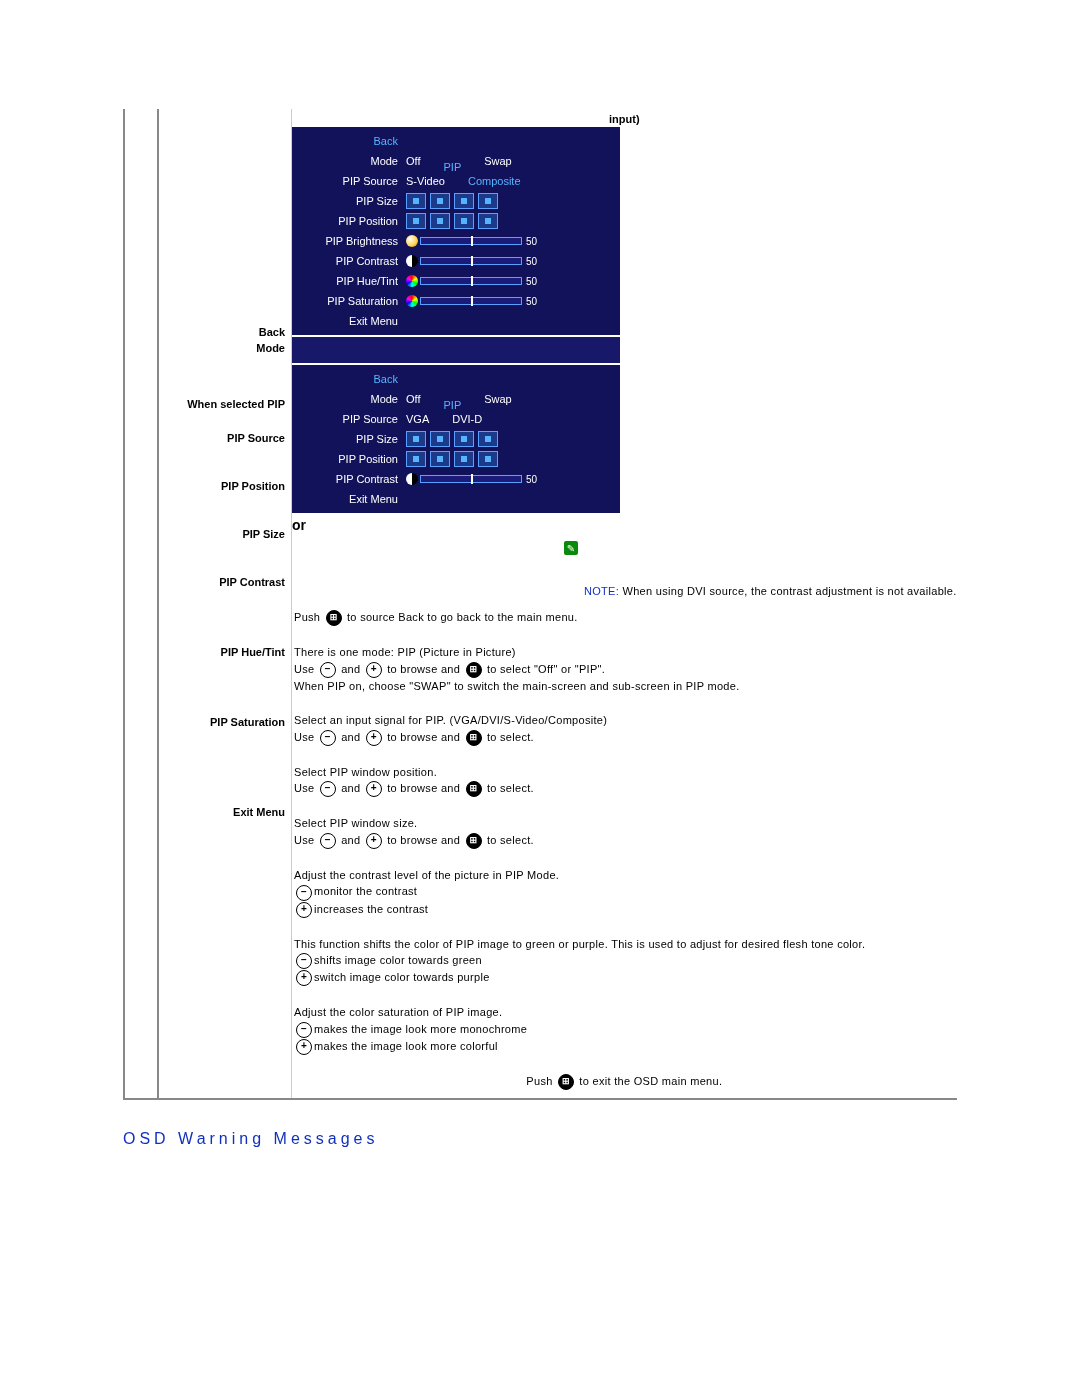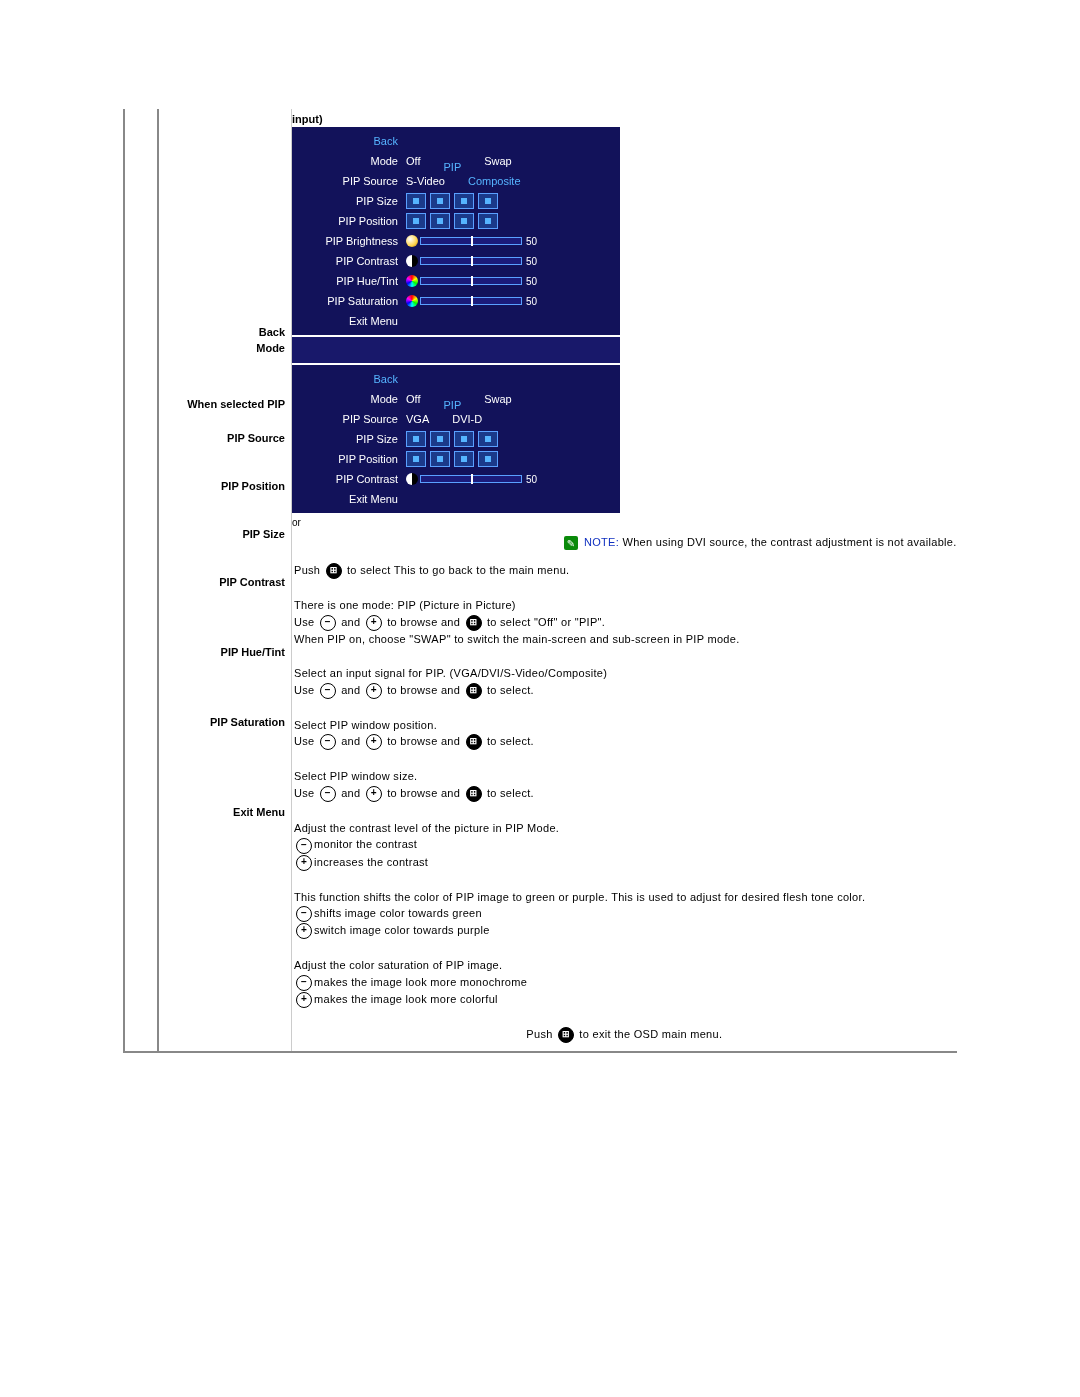--- a/index.html
+++ b/index.html
@@ -42,20 +42,21 @@
   }
   td.col-content {
     padding: 0 0 0 0;
     font-size: 11px;
     color: #000;
   }
   .input-label {
     font-weight: bold;
     font-size: 11px;
     padding: 4px 0 2px 0;
+    text-align: center;
   }
   .osd-box {
     background: #12125a;
     color: #fff;
     width: 328px;
     font-size: 11px;
     padding: 4px 0 4px 0;
     margin-bottom: 2px;
   }
   .osd-row {
@@ -149,21 +150,21 @@
   }
   .note-icon {
     width: 14px; height: 14px;
     background: #0a8a0a;
     color: #fff;
     font-size: 10px;
     display: inline-flex;
     align-items: center; justify-content: center;
     border-radius: 2px;
   }
-  .note-text { letter-spacing: 0.3px; }
+  .note-text { letter-spacing: 0.3px; margin-top: 44px; }
   .note-text .note-lead { color: #1030c0; }
 
   .section-title {
     color: #1030c0;
     font-size: 16px;
     letter-spacing: 4px;
     font-weight: normal;
     margin: 28px 0 10px 0;
   }
   .body-text {
@@ -354,35 +355,35 @@
                 <div class="osd-lab">PIP Contrast</div>
         <span class="circle c-half"></span>
         <div class="slider"></div>
         <span class="sval">50</span>
       </div>
       <div class="osd-row">
                 <div class="osd-lab">Exit Menu</div>
               </div>
     </div>
 
-    <div style="font-weight:normal;font-size:10px;padding:2px 0;">or</div>
+    <div style="font-weight:bold;font-size:14px;padding:2px 0;">or</div>
 
     <div class="notebox">
       <div class="note-icon">✎</div>
       <div class="note-text">
         <span class="note-lead">NOTE:</span>
         <span>When using DVI source, the contrast adjustment is not available.</span>
       </div>
     </div>
 
     <div class="desc-block">
       <div class="para">
         <span>Push </span>
         <span class="btn-icon menu"></span>
-        <span> to select This to go back to the main menu.</span>
+        <span> to source Back to go back to the main menu.</span>
       </div>
 
       <div class="para">
         <div>There is one mode: PIP (Picture in Picture)</div>
         <div>
           <span>Use </span>
           <span class="btn-icon minus"></span>
           <span> and </span>
           <span class="btn-icon plus"></span>
           <span> to browse and </span>
@@ -457,15 +458,16 @@
     </div>
   </td>
 </tr>
 <tr>
           <td colspan="3" style="border-top:2px solid #888;height:0;"></td>
         </tr>
 </tbody>
     </table>
 
 <div class="lower">
+  <h2 class="section-title">OSD Warning Messages</h2>
 </div>
 
 </div>
 
 </body></html>

